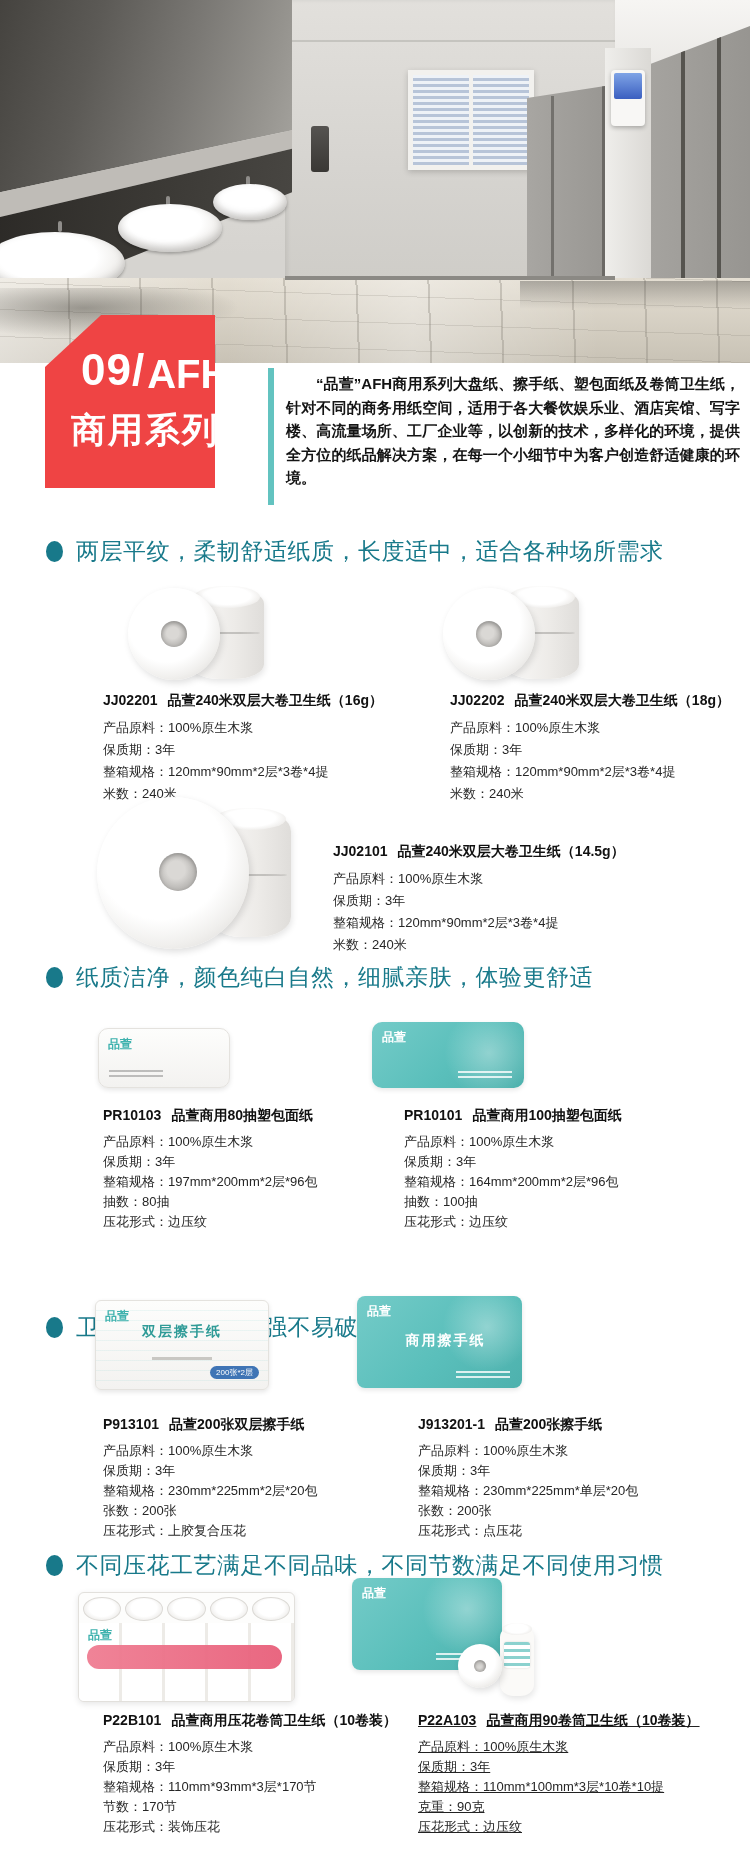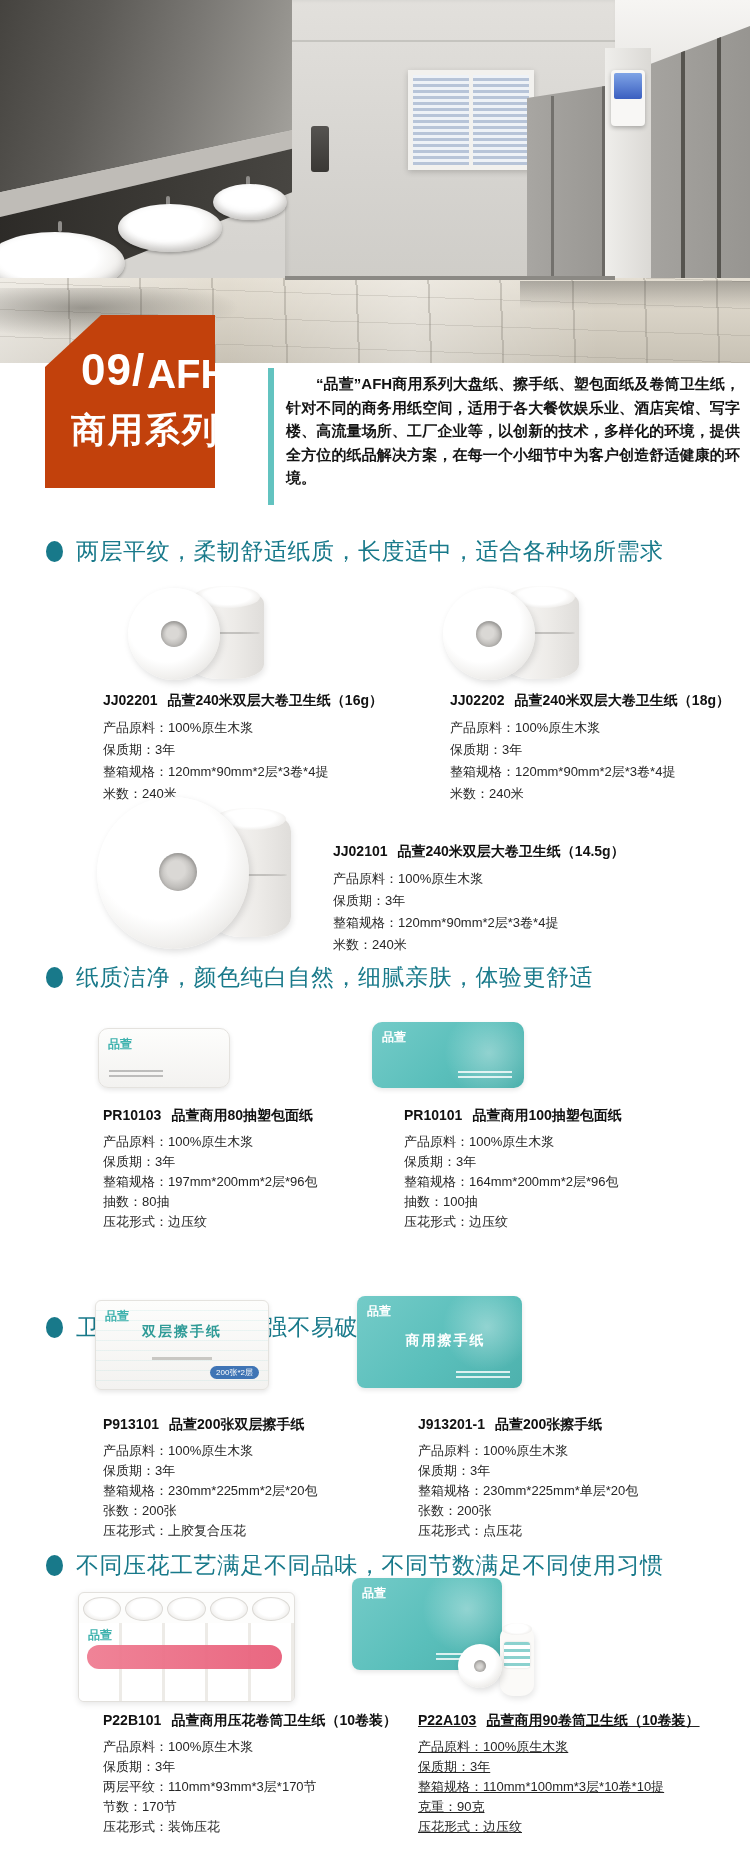--- a/index.html
+++ b/index.html
@@ -53,21 +53,21 @@
            repeating-linear-gradient(2deg,rgba(130,125,115,0) 0 26px,rgba(130,125,115,.20) 26px 27px),
            linear-gradient(90deg,rgba(255,255,255,.45) 0%,rgba(255,255,255,0) 30%,rgba(255,255,255,.35) 55%,rgba(255,255,255,0) 80%),
            linear-gradient(180deg,#e4ded2,#c8c2b5);}
   .fshadow-l{position:absolute;left:-20px;top:288px;width:260px;height:50px;
              background:radial-gradient(ellipse at 40% 40%,rgba(60,58,52,.45),rgba(60,58,52,0) 70%);}
   .fshadow-r{position:absolute;left:520px;top:281px;width:230px;height:28px;
              background:linear-gradient(180deg,rgba(80,78,74,.40),rgba(80,78,74,0));}
   .baseboard{position:absolute;left:285px;top:276px;width:330px;height:4px;background:#8b8984;}
 
   
-  .banner{position:absolute;left:45px;top:315px;width:170px;height:173px;background:#c2410c;
+  .banner{position:absolute;left:45px;top:315px;width:170px;height:173px;background:#ef4444;
           clip-path:polygon(0 30%,33% 0,100% 0,100% 100%,0 100%);color:#fff;z-index:5;}
   .banner-line1{position:absolute;left:36px;top:30px;white-space:nowrap;}
   .banner-num{font-size:44px;font-weight:bold;letter-spacing:1px;}
   .banner-series{font-size:40px;font-weight:bold;margin-left:2px;position:relative;top:3px;}
   .banner-title{position:absolute;left:26px;top:92px;font-size:35px;font-weight:bold;letter-spacing:2px;white-space:nowrap;}
 
   
   .intro-bar{position:absolute;left:268px;top:368px;width:6px;height:137px;background:#63c3c0;}
   .intro{position:absolute;left:286px;top:372px;width:454px;margin:0;font-size:15px;line-height:23.5px;
          text-align:justify;text-indent:2em;color:#141414;font-weight:700;}
@@ -378,21 +378,21 @@
     </div>
   </div>
 
   <div class="ptext" style="left:103px;top:1712px;">
     <div class="ptitle">
       <span class="pcode">P22B101</span><span>品萱商用压花卷筒卫生纸（10卷装）</span>
     </div>
     <div class="specs lh20">
       <div>产品原料：100%原生木浆</div>
       <div>保质期：3年</div>
-      <div>两层平纹：110mm*93mm*3层*170节</div>
+      <div>整箱规格：110mm*93mm*3层*170节</div>
       <div>节数：170节</div>
       <div>压花形式：装饰压花</div>
     </div>
   </div>
 
   <div class="ptext" style="left:418px;top:1712px;text-decoration:underline;">
     <div class="ptitle">
       <span class="pcode">P22A103</span><span>品萱商用90卷筒卫生纸（10卷装）</span>
     </div>
     <div class="specs lh20">

